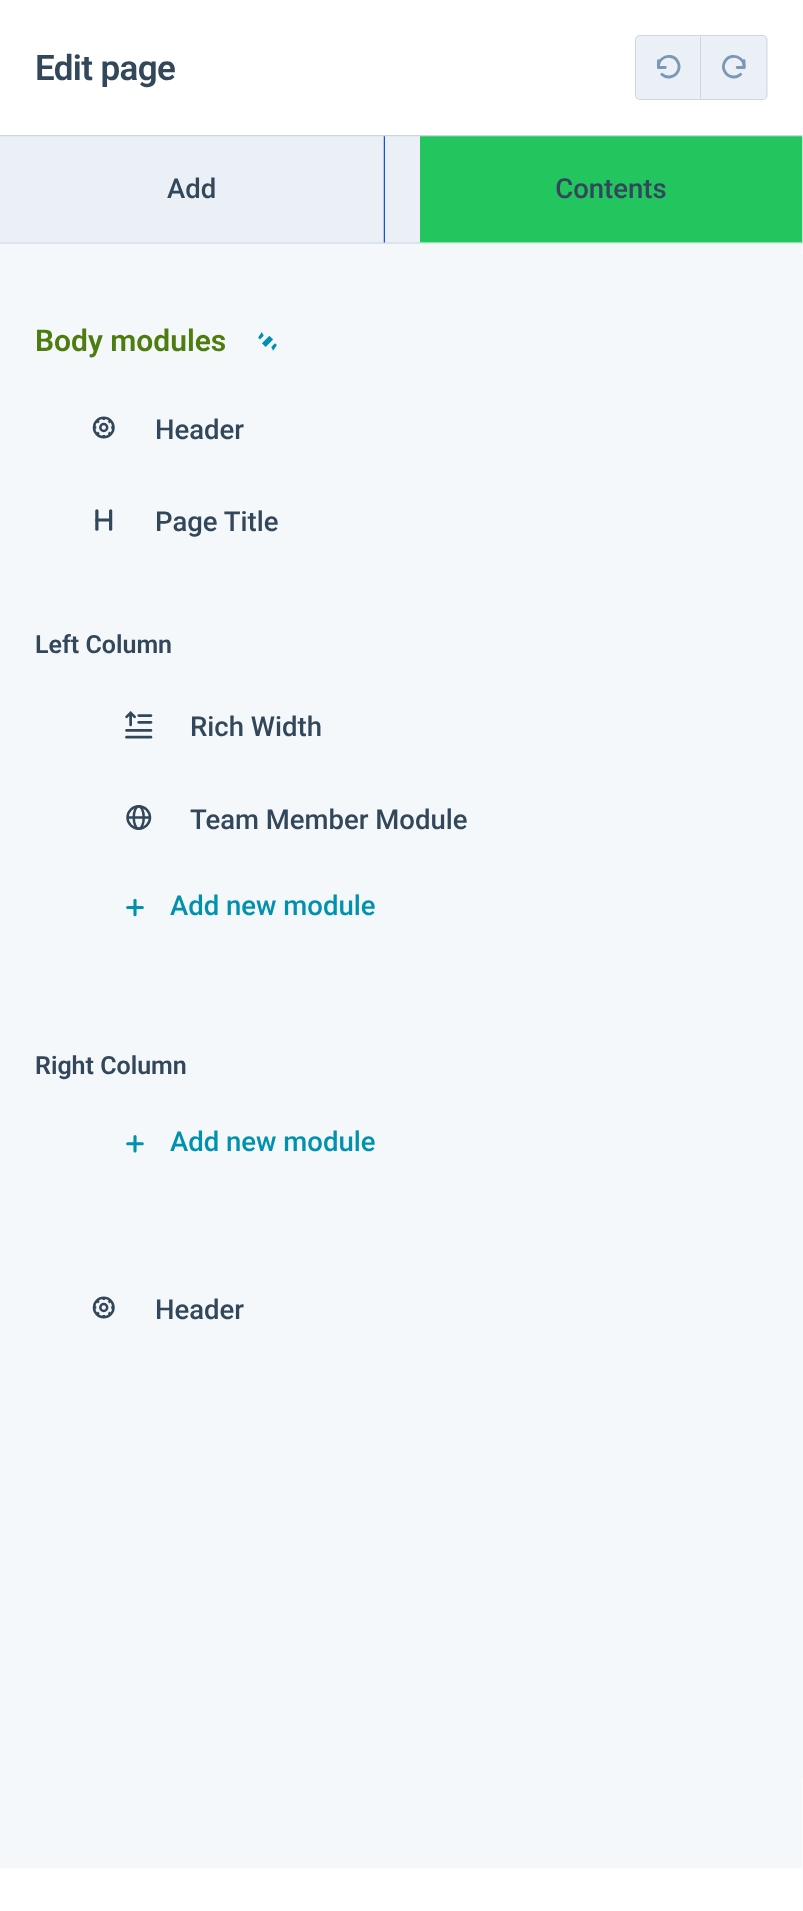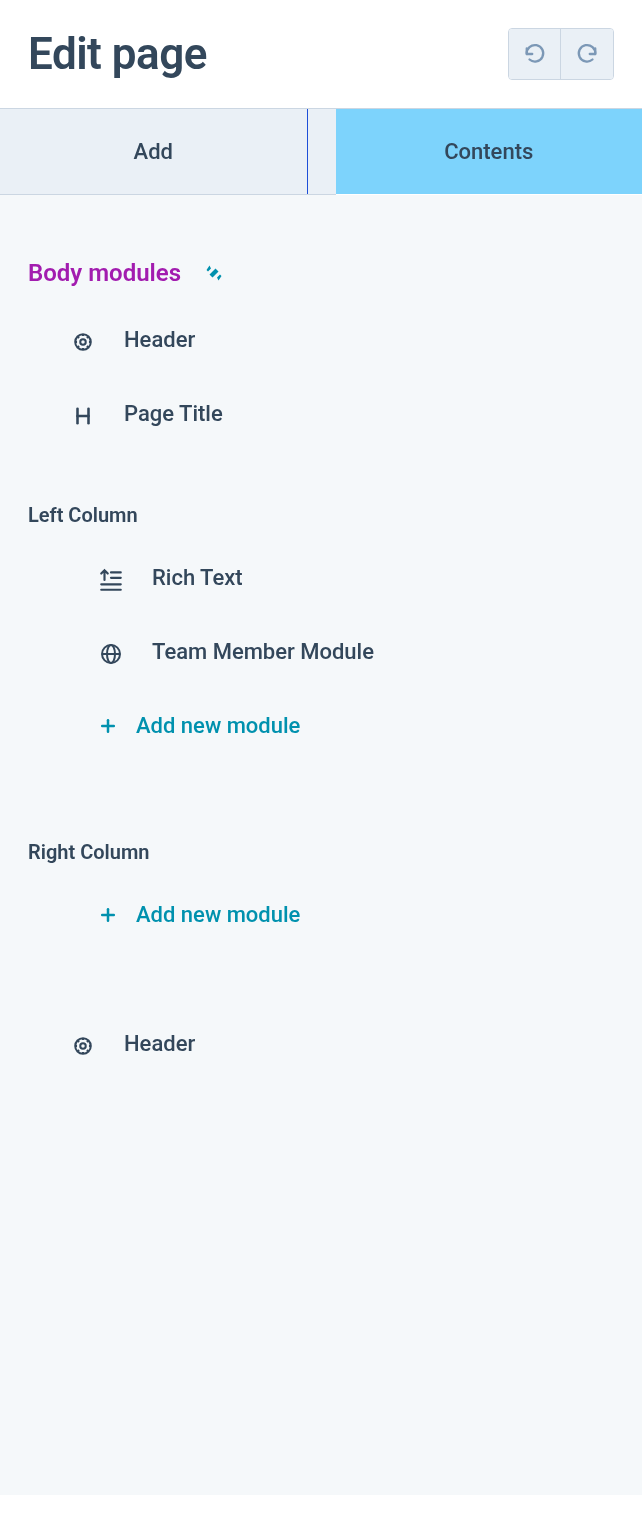--- a/index.html
+++ b/index.html
@@ -10,21 +10,21 @@
       color: #33475b;
     }
     .header {
       display: flex;
       justify-content: space-between;
       align-items: center;
       padding: 28px 28px 28px 28px;
       background: #fff;
     }
     .title {
-      font-size: 44px;
+      font-size: 28px;
       font-weight: 600;
       color: #33475b;
       letter-spacing: -0.5px;
     }
     .undo-redo {
       display: flex;
       border: 1px solid #cbd6e2;
       border-radius: 4px;
       overflow: hidden;
     }
@@ -50,51 +50,51 @@
       text-align: center;
       padding: 30px 0;
       font-size: 22px;
       font-weight: 500;
       color: #33475b;
       cursor: pointer;
       border-right: 1px solid #1d4ed8;
     }
     .tab:last-child { border-right: none; }
     .tab.active {
-      background: #7dd3fc;
+      background: #22c55e;
       border-bottom: 1px solid #fff;
       margin-bottom: -1px;
       margin-left: 28px;
     }
     .tab.disabled { color: #99acc2; }
     .content {
       background: #f5f8fa;
       padding-top: 36px;
       padding-bottom: 40px;
       min-height: 1300px;
     }
     .section-header {
       display: flex;
       align-items: center;
       padding: 28px 28px 18px 28px;
     }
     .section-title {
       font-size: 24px;
       font-weight: 600;
-      color: #a21caf;
+      color: #4d7c0f;
     }
     .tool-icon {
       margin-left: 24px;
       color: #0091ae;
       display: flex;
       align-items: center;
     }
     .module-item {
       display: flex;
-      align-items: flex-start;
+      align-items: flex-end;
       padding: 22px 0 22px 68px;
       cursor: pointer;
     }
     .module-item.nested {
       padding-left: 96px;
     }
     .module-icon {
       width: 30px;
       height: 30px;
       display: flex;
@@ -202,21 +202,21 @@
   <div class="module-item nested">
     <div class="module-icon">
       <svg width="26" height="26" viewBox="0 0 24 24" fill="none" stroke="#33475b" stroke-width="2" stroke-linecap="round">
           <path d="M3 6l3-3 3 3M6 3v9"></path>
           <line x1="12" y1="5" x2="21" y2="5"></line>
           <line x1="12" y1="10" x2="21" y2="10"></line>
           <line x1="3" y1="16" x2="21" y2="16"></line>
           <line x1="3" y1="21" x2="21" y2="21"></line>
         </svg>
     </div>
-    <div class="module-label">Rich Text</div>
+    <div class="module-label">Rich Width</div>
   </div>
 
   <div class="module-item nested">
     <div class="module-icon">
       <svg width="24" height="24" viewBox="0 0 24 24" fill="none" stroke="#33475b" stroke-width="2">
           <circle cx="12" cy="12" r="9"></circle>
           <ellipse cx="12" cy="12" rx="4" ry="9"></ellipse>
           <line x1="3" y1="12" x2="21" y2="12"></line>
         </svg>
     </div>

